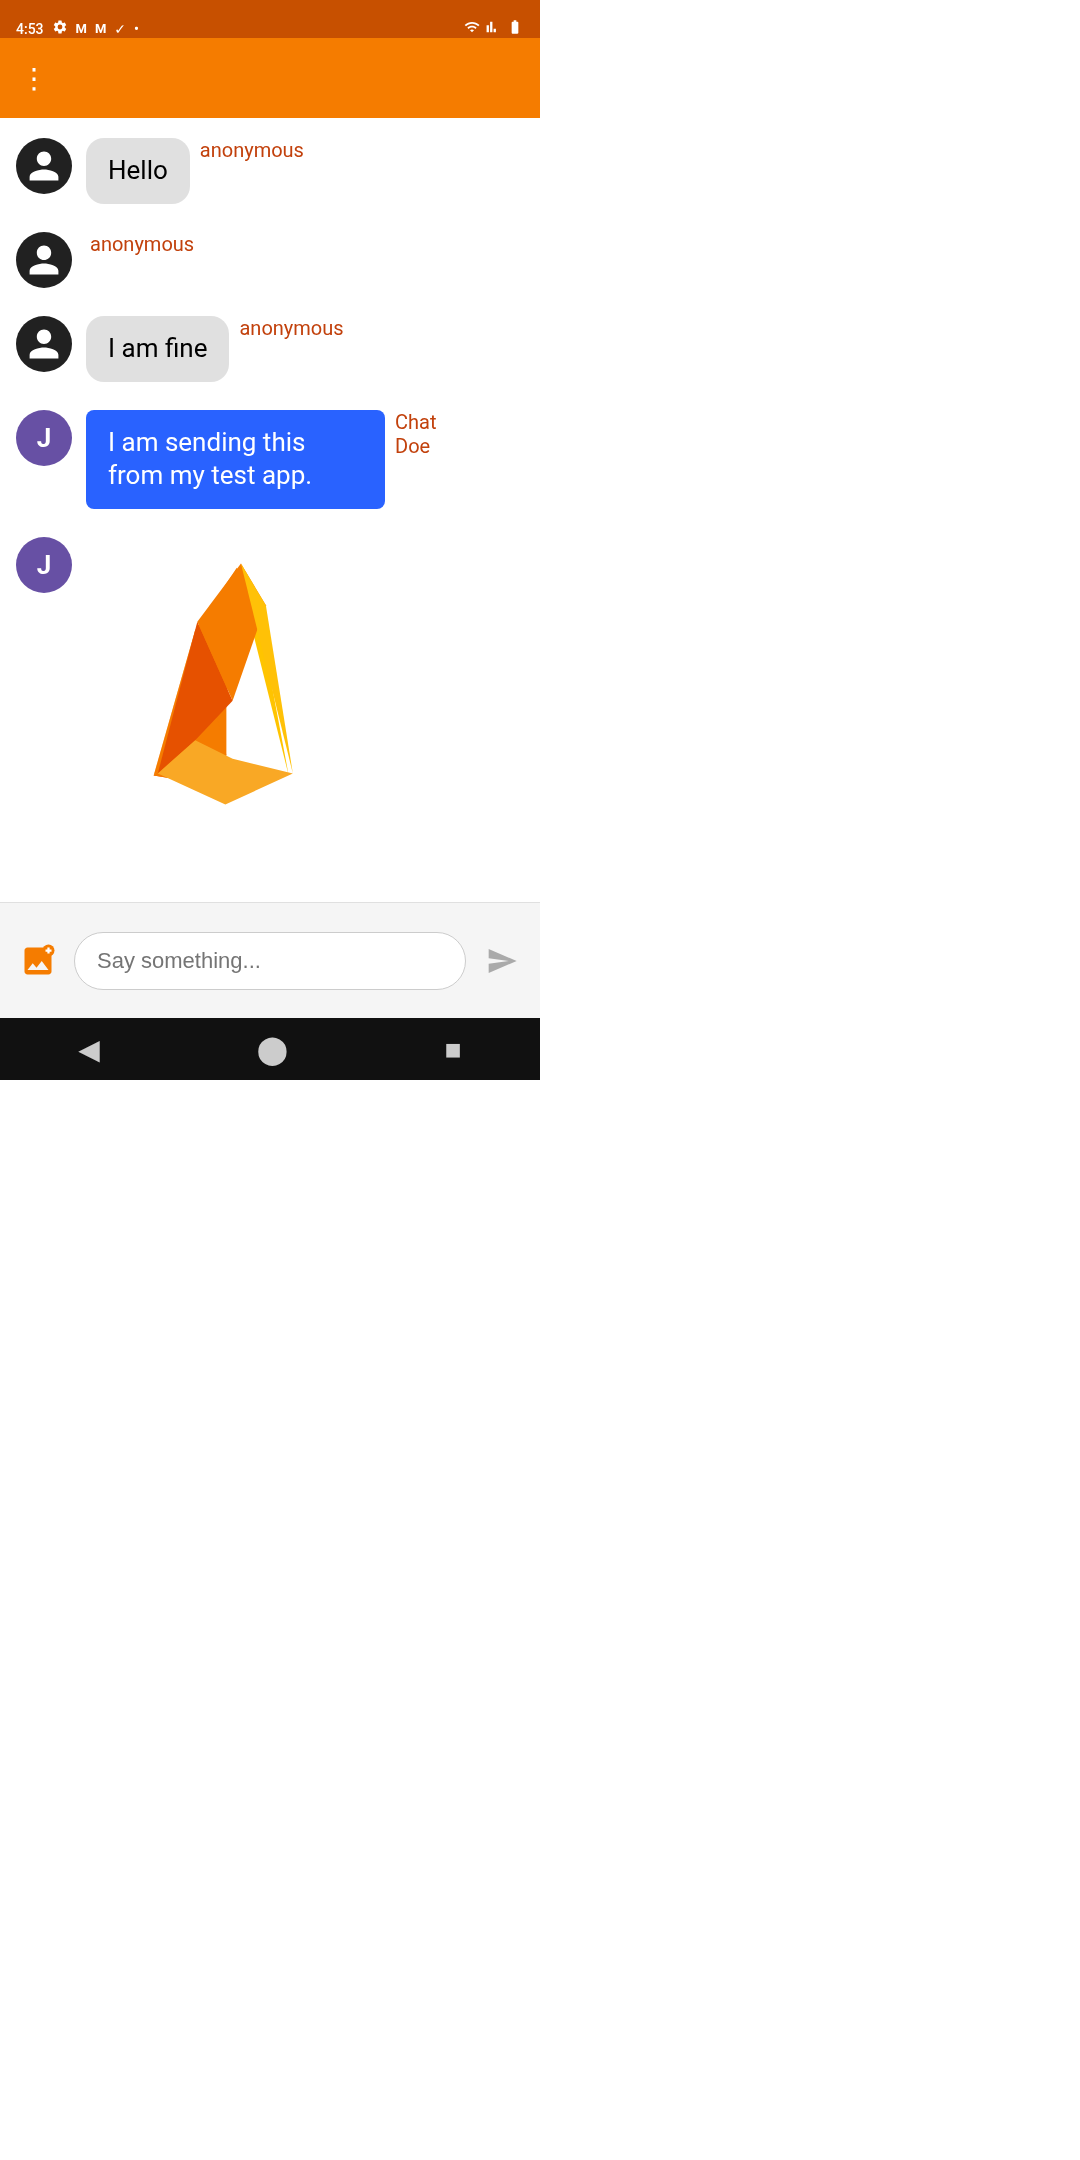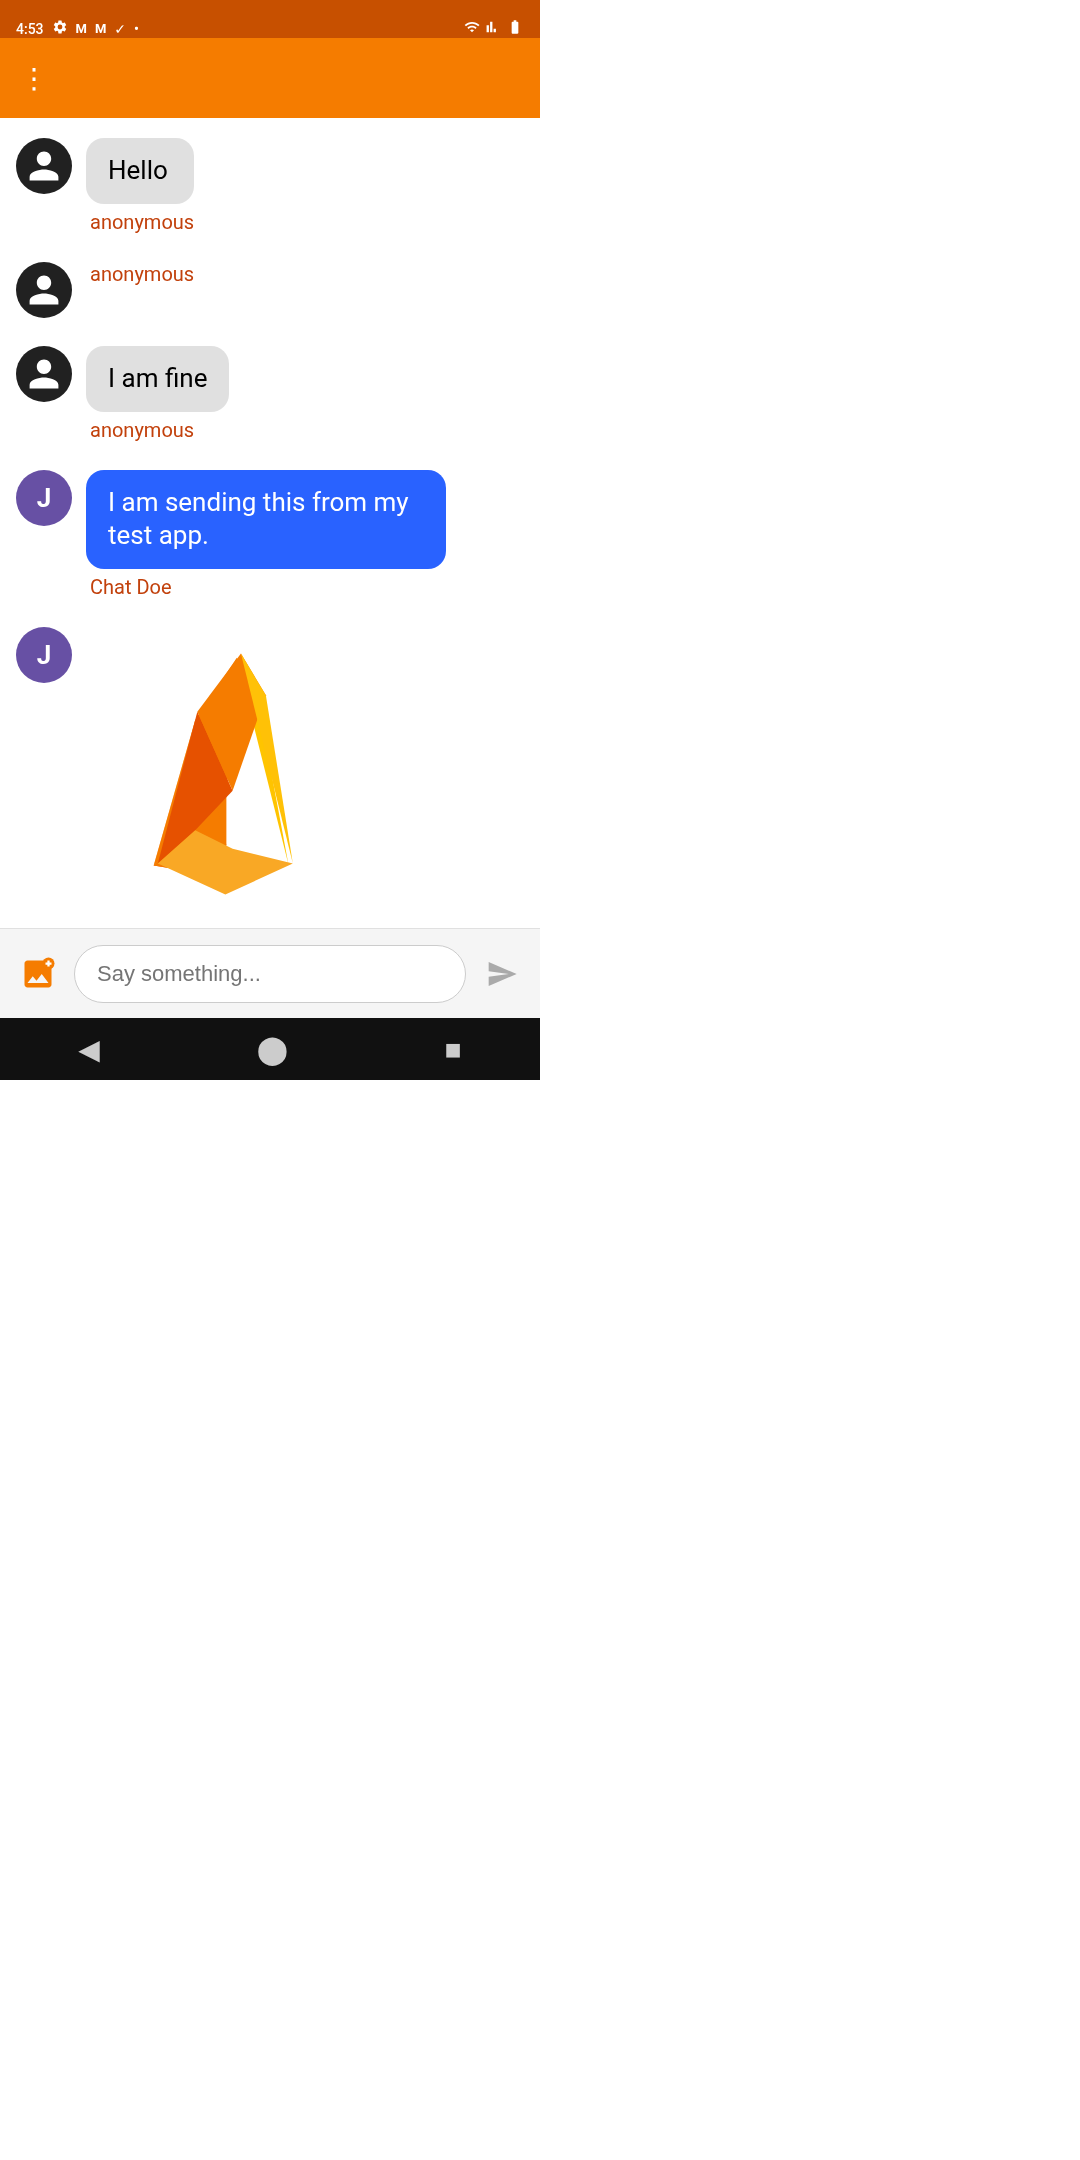--- a/index.html
+++ b/index.html
@@ -82,39 +82,40 @@
     .avatar-anon {
       background: #212121;
     }
     .avatar-jane {
       background: #6750a4;
     }
 
     
     .bubble-group {
       display: flex;
-      flex-direction: column;
+      flex-direction: row;
       gap: 6px;
       max-width: 360px;
     }
 
     .bubble {
       border-radius: 18px;
       padding: 16px 22px;
       font-size: 26px;
       line-height: 1.3;
       display: inline-block;
     }
     .bubble-gray {
       background: #e0e0e0;
       color: #000;
     }
     .bubble-blue {
       background: #2962ff;
       color: #fff;
+      border-radius: 8px;
     }
 
     .sender-name {
       font-size: 20px;
       color: #c2410c;
       padding-left: 4px;
     }
 
     
     .bubble-image {
@@ -132,21 +133,21 @@
       width: 220px;
       height: 270px;
     }
 
     
     .input-bar {
       position: absolute;
       bottom: 62px;
       left: 0;
       right: 0;
-      height: 90px;
+      height: 116px;
       background: #f5f5f5;
       display: flex;
       align-items: center;
       padding: 0 14px;
       gap: 12px;
       border-top: 1px solid #e0e0e0;
     }
 
     .add-image-btn {
       width: 48px;

